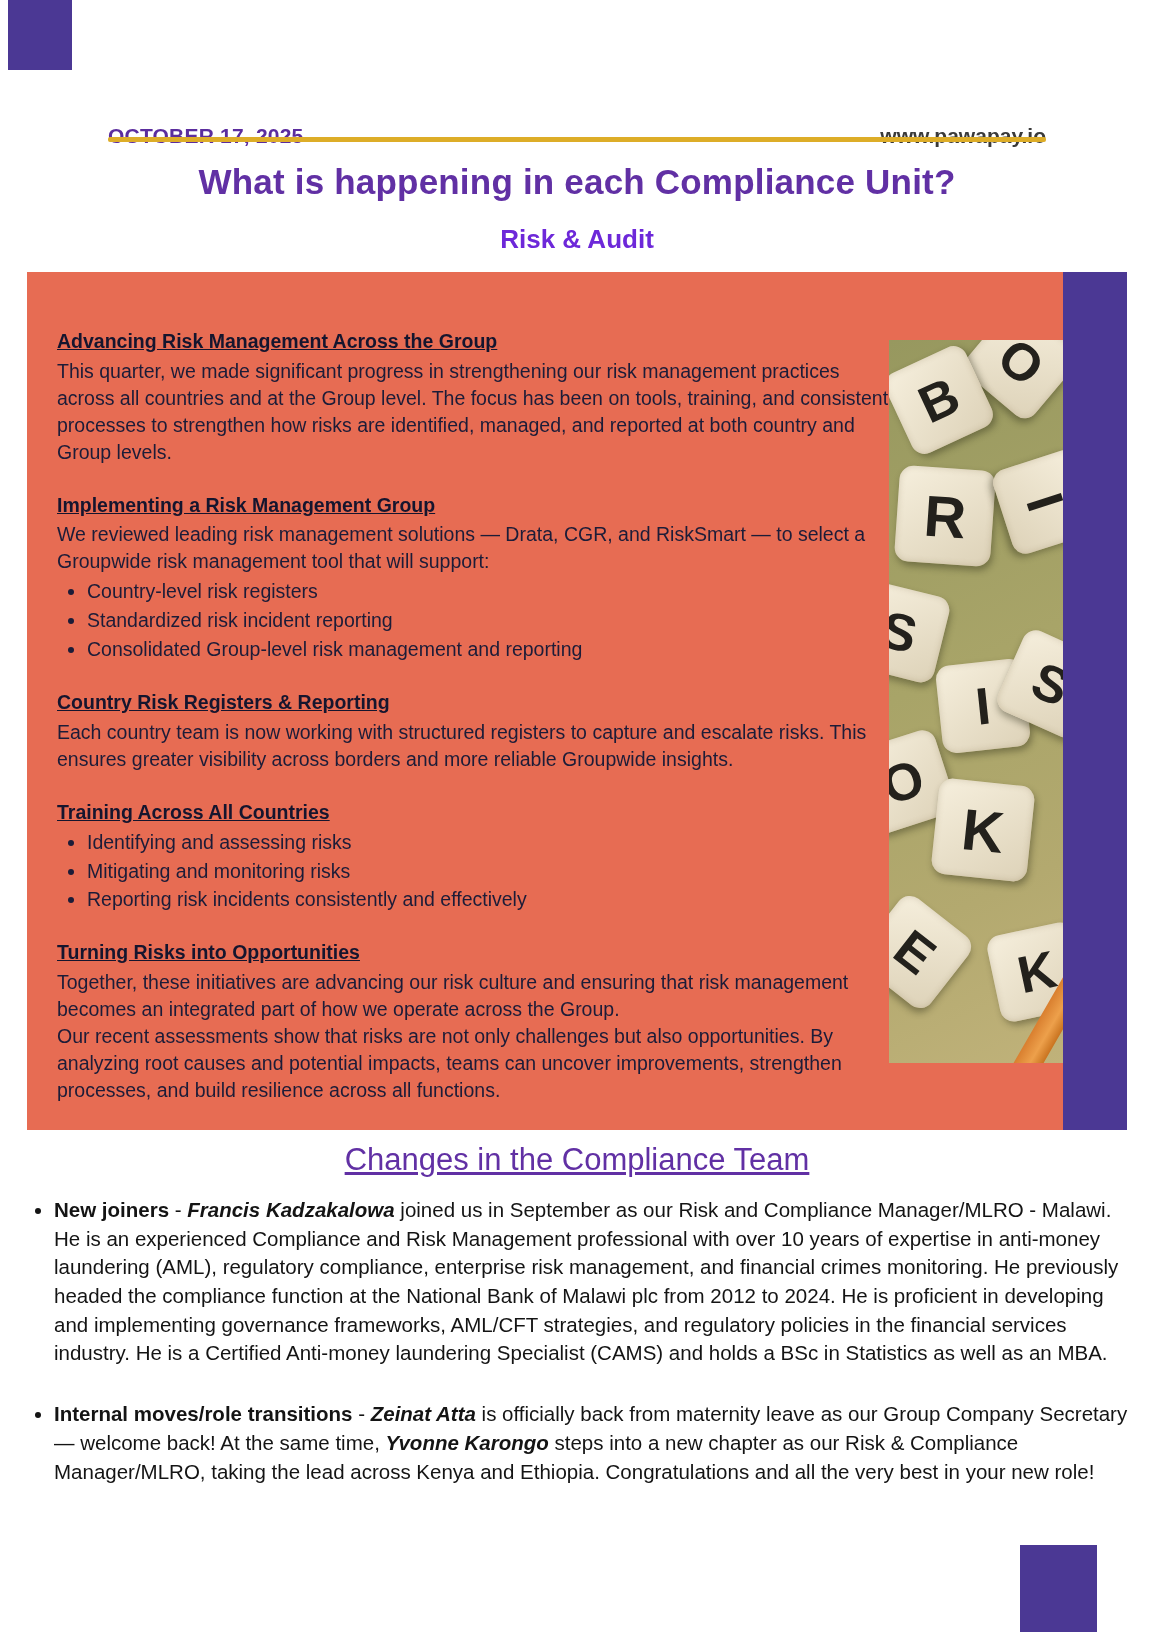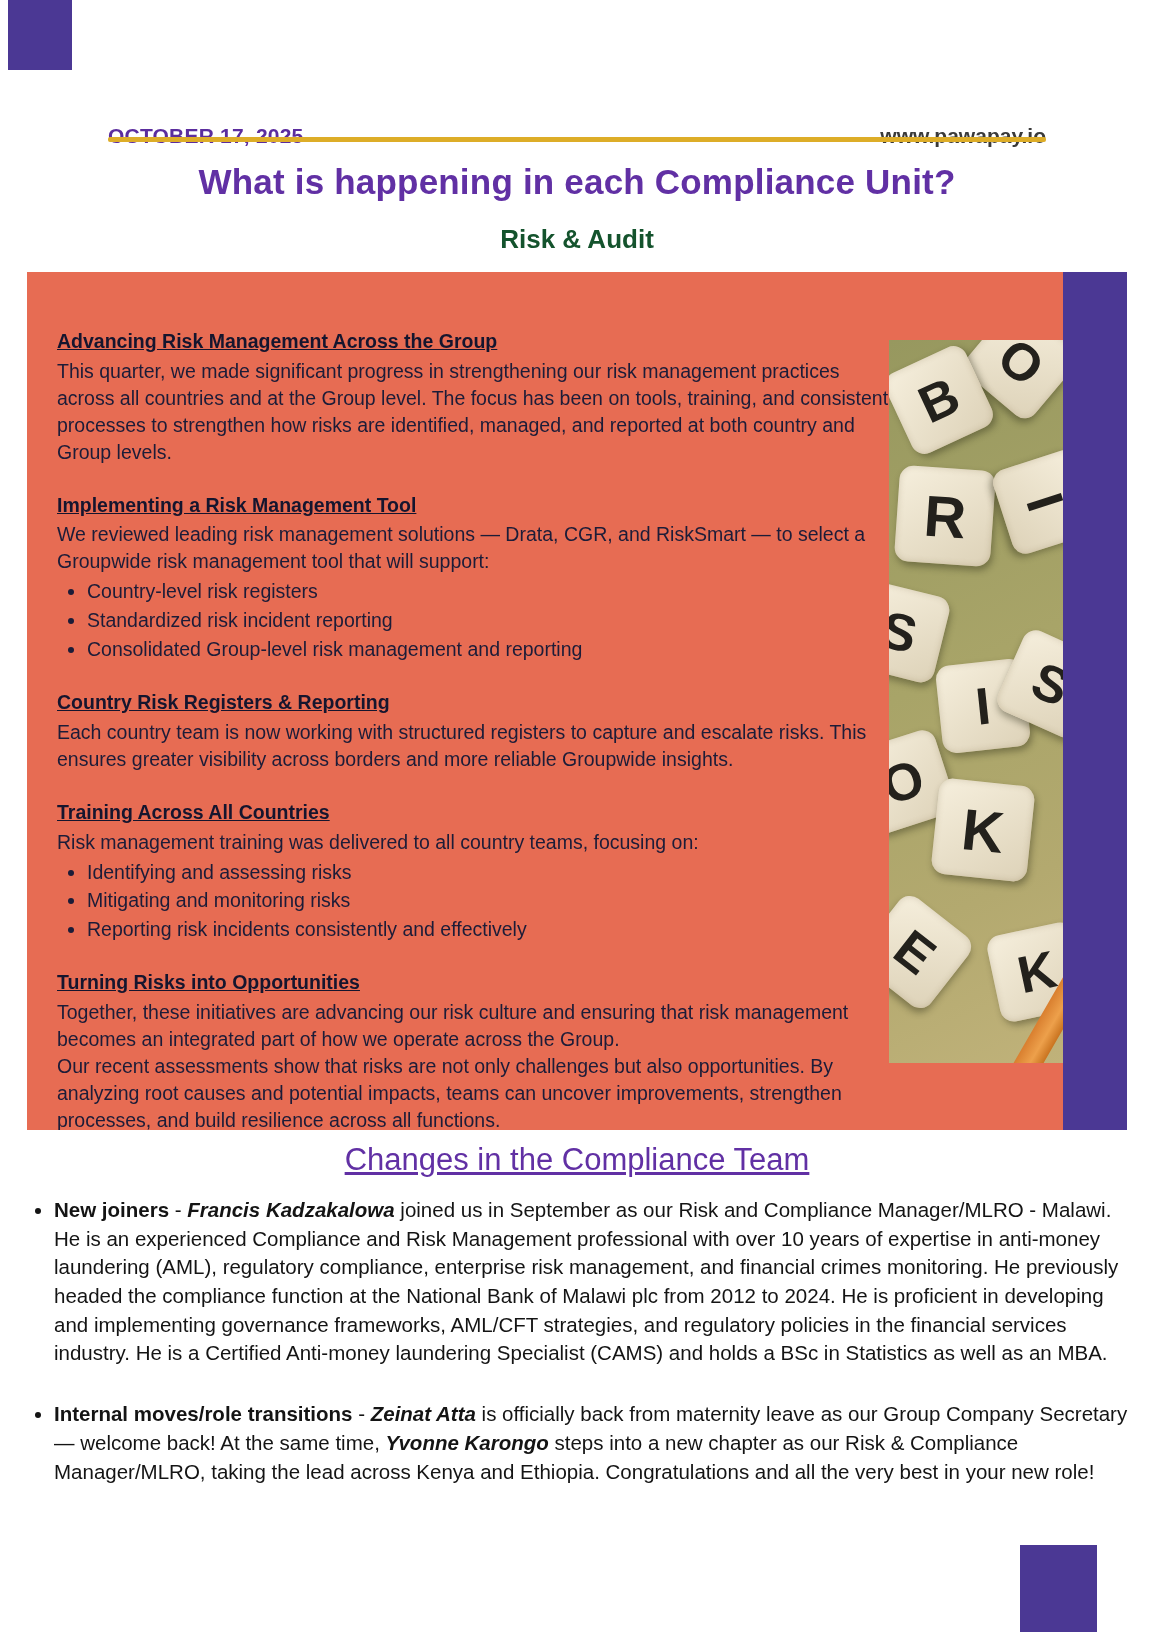--- a/index.html
+++ b/index.html
@@ -12,21 +12,21 @@
   .corner.bottom-right { right:57px; bottom:0; width:77px; height:87px; }
 
   
   .header { position:absolute; left:108px; right:108px; top:88px; display:flex; justify-content:space-between; align-items:baseline;margin-top:36px; }
   .date { color:#5b2d9e; font-weight:700; font-size:21px; letter-spacing:0.2px; }
   .website { color:#3a3a3a; font-weight:600; font-size:21px; }
 
   .gold-divider { position:absolute; left:108px; right:108px; top:137px; height:5px; background:#ddad28; border-radius:2px; }
 
   .title { position:absolute; left:0; right:0; top:162px; text-align:center; color:#6130a4; font-size:35px; font-weight:700; letter-spacing:0.2px; }
-  .subtitle { position:absolute; left:0; right:0; top:224px; text-align:center; color:#14532d; font-size:26px; font-weight:700; }
+  .subtitle { position:absolute; left:0; right:0; top:224px; text-align:center; color:#6d28d9; font-size:26px; font-weight:700; }
 
   
   .panel { position:absolute; left:27px; top:272px; width:1100px; height:858px; background:#e76c53; overflow:hidden; }
   .panel-text { position:absolute; left:22px; top:56px; width:842px; color:#1c1c38; font-size:19.5px; line-height:1.38;margin-left:8px; }
   .panel-section { margin-bottom:26px; }
   .panel-heading { font-weight:700; text-decoration:underline; font-size:19.5px; margin-bottom:3px; color:#15152e; }
   .panel-para { margin:0; }
   .panel-bullets { margin:3px 0 0 0; padding-left:30px; }
   .panel-bullets li { margin:2px 0; }
 
@@ -82,35 +82,34 @@
   <div class="title">What is happening in each Compliance Unit?</div>
   <div class="subtitle">Risk &amp; Audit</div>
 
   <div class="panel">
     <div class="panel-text">
         <div class="panel-section">
           <div class="panel-heading">Advancing Risk Management Across the Group</div>
           <p class="panel-para">This quarter, we made significant progress in strengthening our risk management practices across all countries and at the Group level. The focus has been on tools, training, and consistent processes to strengthen how risks are identified, managed, and reported at both country and Group levels.</p>
         </div>
         <div class="panel-section">
-          <div class="panel-heading">Implementing a Risk Management Tool</div>
+          <div class="panel-heading">Implementing a Risk Management Group</div>
           <p class="panel-para">We reviewed leading risk management solutions — Drata, CGR, and RiskSmart — to select a Groupwide risk management tool that will support:</p>
           <ul class="panel-bullets">
             <li>Country-level risk registers</li>
             <li>Standardized risk incident reporting</li>
             <li>Consolidated Group-level risk management and reporting</li>
           </ul>
         </div>
         <div class="panel-section">
           <div class="panel-heading">Country Risk Registers &amp; Reporting</div>
           <p class="panel-para">Each country team is now working with structured registers to capture and escalate risks. This ensures greater visibility across borders and more reliable Groupwide insights.</p>
         </div>
         <div class="panel-section">
           <div class="panel-heading">Training Across All Countries</div>
-          <p class="panel-para">Risk management training was delivered to all country teams, focusing on:</p>
           <ul class="panel-bullets">
             <li>Identifying and assessing risks</li>
             <li>Mitigating and monitoring risks</li>
             <li>Reporting risk incidents consistently and effectively</li>
           </ul>
         </div>
         <div class="panel-section">
           <div class="panel-heading">Turning Risks into Opportunities</div>
           <p class="panel-para">Together, these initiatives are advancing our risk culture and ensuring that risk management becomes an integrated part of how we operate across the Group.</p>
           <p class="panel-para">Our recent assessments show that risks are not only challenges but also opportunities. By analyzing root causes and potential impacts, teams can uncover improvements, strengthen processes, and build resilience across all functions.</p>

